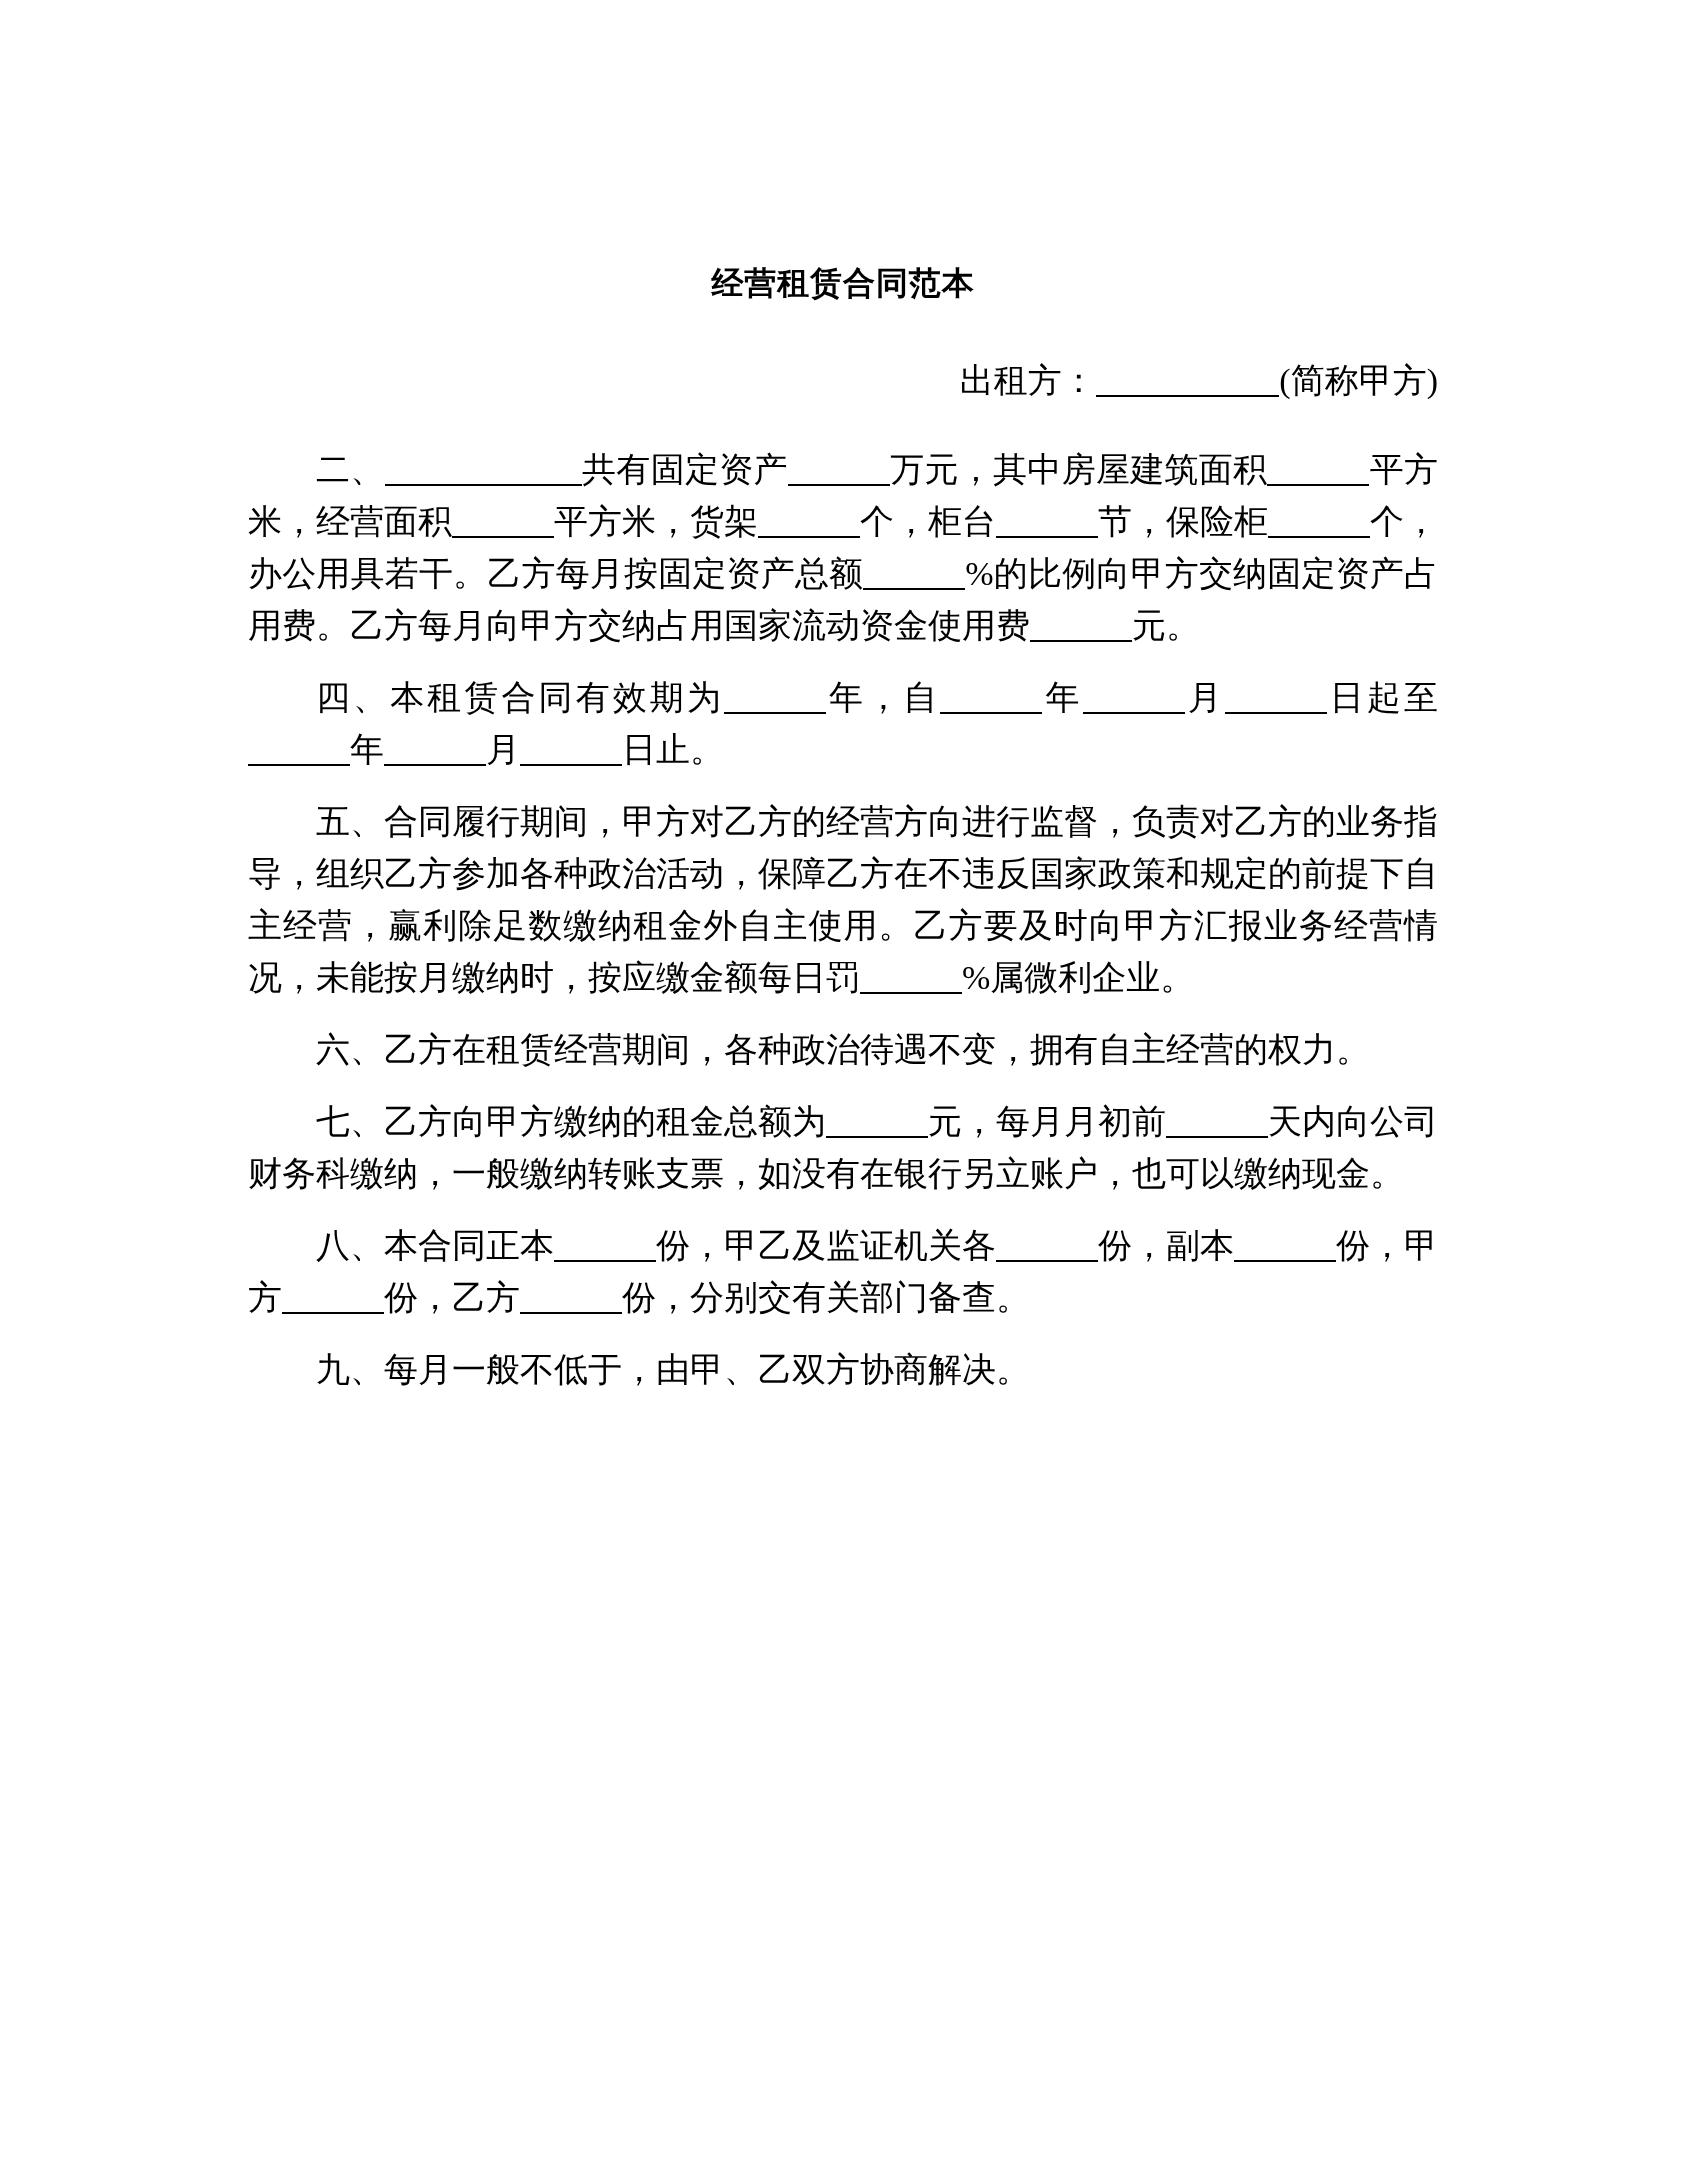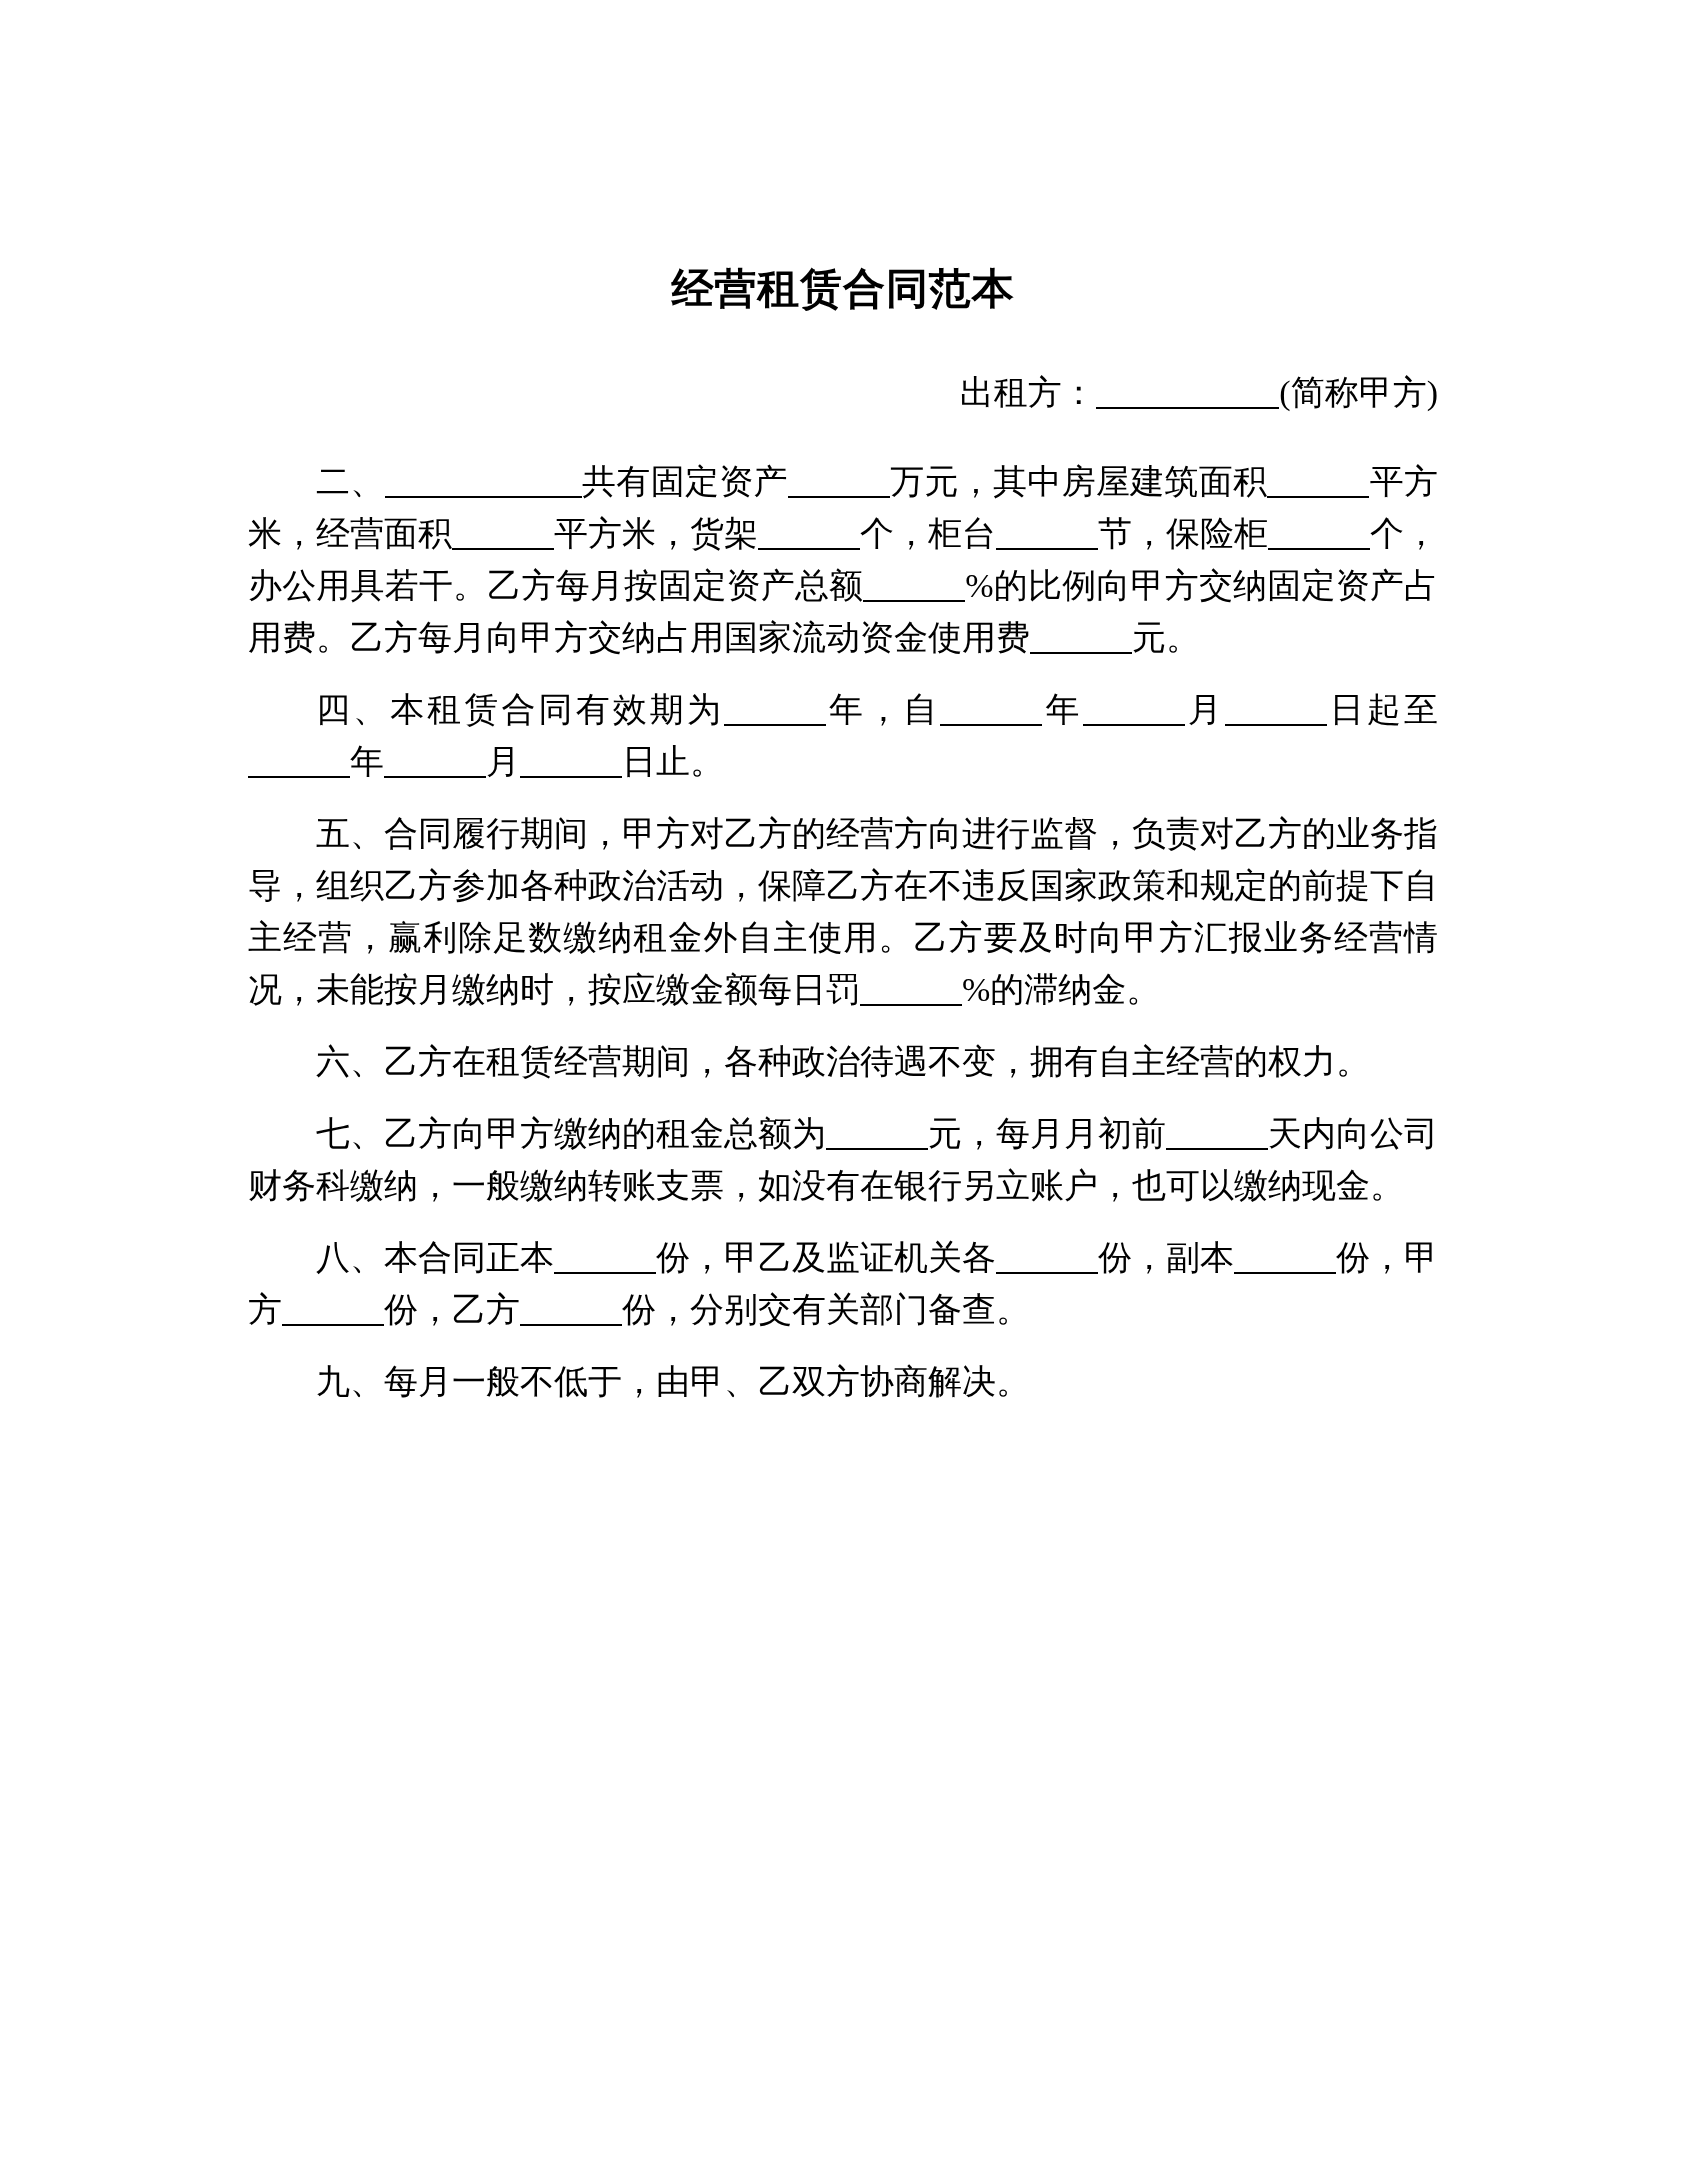--- a/index.html
+++ b/index.html
@@ -15,21 +15,21 @@
     background: #ffffff;
     color: #000000;
     padding: 264px 248px 0 248px;
     font-family: "Liberation Serif", "DejaVu Serif", serif;
     font-size: 34px;
     overflow: hidden;
   }
   .doc-title {
     margin: 0 0 53px 0;
     text-align: center;
-    font-size: 42px;
+    font-size: 32px;
     font-weight: bold;
     line-height: 1.2;
     letter-spacing: 0.9px;
   }
   .para {
     margin: 0 0 20px 0;
     line-height: 52px;
     text-align: justify;
     text-justify: inter-ideograph;
     text-indent: 2em;
@@ -48,20 +48,20 @@
 </style>
 </head>
 <body>
 
 <div class="page">
   <h1 class="doc-title">经营租赁合同范本</h1>
   <div id="paragraphs">
       <p class="para intro"><span>出租方：</span><span class="blank" style="width: 5.4em;"></span><span>(简称甲方)</span></p>
       <p class="para"><span>二、</span><span class="blank" style="width: 5.8em;"></span><span>共有固定资产</span><span class="blank" style="width: 3em;"></span><span>万元，其中房屋建筑面积</span><span class="blank" style="width: 3em;"></span><span>平方米，经营面积</span><span class="blank" style="width: 3em;"></span><span>平方米，货架</span><span class="blank" style="width: 3em;"></span><span>个，柜台</span><span class="blank" style="width: 3em;"></span><span>节，保险柜</span><span class="blank" style="width: 3em;"></span><span>个，办公用具若干。乙方每月按固定资产总额</span><span class="blank" style="width: 3em;"></span><span>%的比例向甲方交纳固定资产占用费。乙方每月向甲方交纳占用国家流动资金使用费</span><span class="blank" style="width: 3em;"></span><span>元。</span></p>
       <p class="para"><span>四、本租赁合同有效期为</span><span class="blank" style="width: 3em;"></span><span>年，自</span><span class="blank" style="width: 3em;"></span><span>年</span><span class="blank" style="width: 3em;"></span><span>月</span><span class="blank" style="width: 3em;"></span><span>日起至</span><span class="blank" style="width: 3em;"></span><span>年</span><span class="blank" style="width: 3em;"></span><span>月</span><span class="blank" style="width: 3em;"></span><span>日止。</span></p>
-      <p class="para"><span>五、合同履行期间，甲方对乙方的经营方向进行监督，负责对乙方的业务指导，组织乙方参加各种政治活动，保障乙方在不违反国家政策和规定的前提下自主经营，赢利除足数缴纳租金外自主使用。乙方要及时向甲方汇报业务经营情况，未能按月缴纳时，按应缴金额每日罚</span><span class="blank" style="width: 3em;"></span><span>%的滞纳金。</span></p>
+      <p class="para"><span>五、合同履行期间，甲方对乙方的经营方向进行监督，负责对乙方的业务指导，组织乙方参加各种政治活动，保障乙方在不违反国家政策和规定的前提下自主经营，赢利除足数缴纳租金外自主使用。乙方要及时向甲方汇报业务经营情况，未能按月缴纳时，按应缴金额每日罚</span><span class="blank" style="width: 3em;"></span><span>%属微利企业。</span></p>
       <p class="para"><span>六、乙方在租赁经营期间，各种政治待遇不变，拥有自主经营的权力。</span></p>
       <p class="para"><span>七、乙方向甲方缴纳的租金总额为</span><span class="blank" style="width: 3em;"></span><span>元，每月月初前</span><span class="blank" style="width: 3em;"></span><span>天内向公司财务科缴纳，一般缴纳转账支票，如没有在银行另立账户，也可以缴纳现金。</span></p>
       <p class="para"><span>八、本合同正本</span><span class="blank" style="width: 3em;"></span><span>份，甲乙及监证机关各</span><span class="blank" style="width: 3em;"></span><span>份，副本</span><span class="blank" style="width: 3em;"></span><span>份，甲方</span><span class="blank" style="width: 3em;"></span><span>份，乙方</span><span class="blank" style="width: 3em;"></span><span>份，分别交有关部门备查。</span></p>
       <p class="para"><span>九、每月一般不低于，由甲、乙双方协商解决。</span></p>
     </div>
 </div>
 
 
 </body></html>

